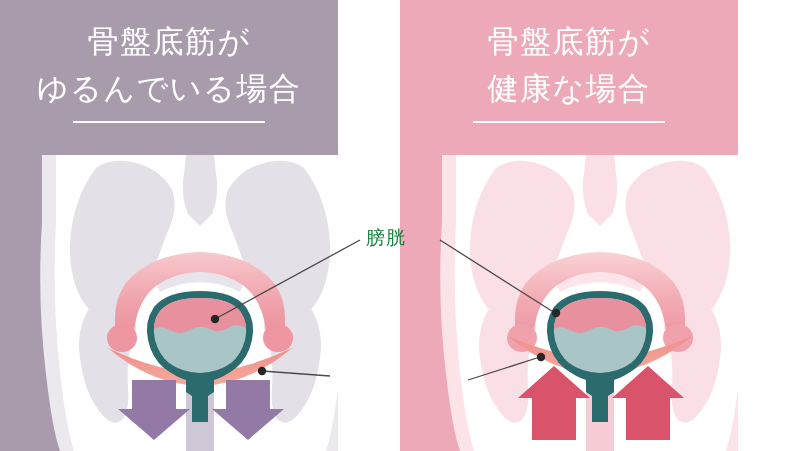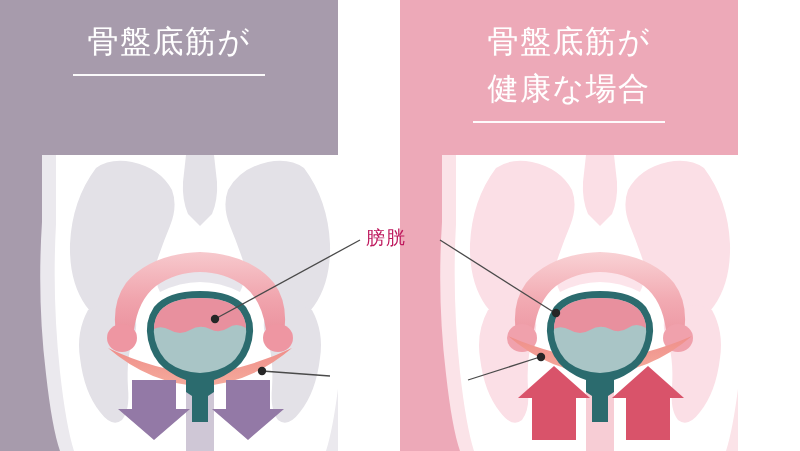--- a/index.html
+++ b/index.html
@@ -49,21 +49,21 @@
   .bodysvg{
     position:absolute;left:0;top:0;
     width:400px;height:451px;
     z-index:10;
   }
 
   
   .callout{
     position:absolute;
     z-index:40;
-    color:#be185d;
+    color:#15803d;
     font-size:19px;
     line-height:1;
     letter-spacing:1px;
     white-space:nowrap;
   }
   #label-bladder{left:366px;top:228px;}
   #label-pfm{left:336px;top:362px;}
 
   .leaderlayer{
     position:absolute;left:0;top:0;width:800px;height:451px;
@@ -144,20 +144,21 @@
                  Q 181 372 169 363 Q 159 355 155 340 Q 151 324 160 311 Q 171 298 200 298 Z" fill="#a9c5c6"></path>
         <path d="M 200 298 Q 229 298 240 311 Q 246 319 246 328
                  Q 236 322 228 328 Q 219 334 210 329 Q 200 324 190 330 Q 180 336 170 330
                  Q 161 325 154 329 Q 154 318 160 311 Q 171 298 200 298 Z" fill="#e8909e"></path>
         <rect x="192" y="376" width="16" height="46" fill="#2b6b6e"></rect>
       </g>
     </svg>
 
     <div class="heading">
       <span class="line">骨盤底筋が</span>
+      <span class="line">ゆるんでいる場合</span>
       <span class="underline"></span>
     </div>
   </div>
 
   <div class="panel" id="panel-right">
     <div class="panel-bg" id="bg-right" style="background: rgb(237, 169, 184);"></div>
 
     <svg class="bodysvg" viewBox="0 0 400 451" preserveAspectRatio="none">
       <defs>
         <linearGradient id="utGradR" x1="0" y1="0" x2="0" y2="1">

